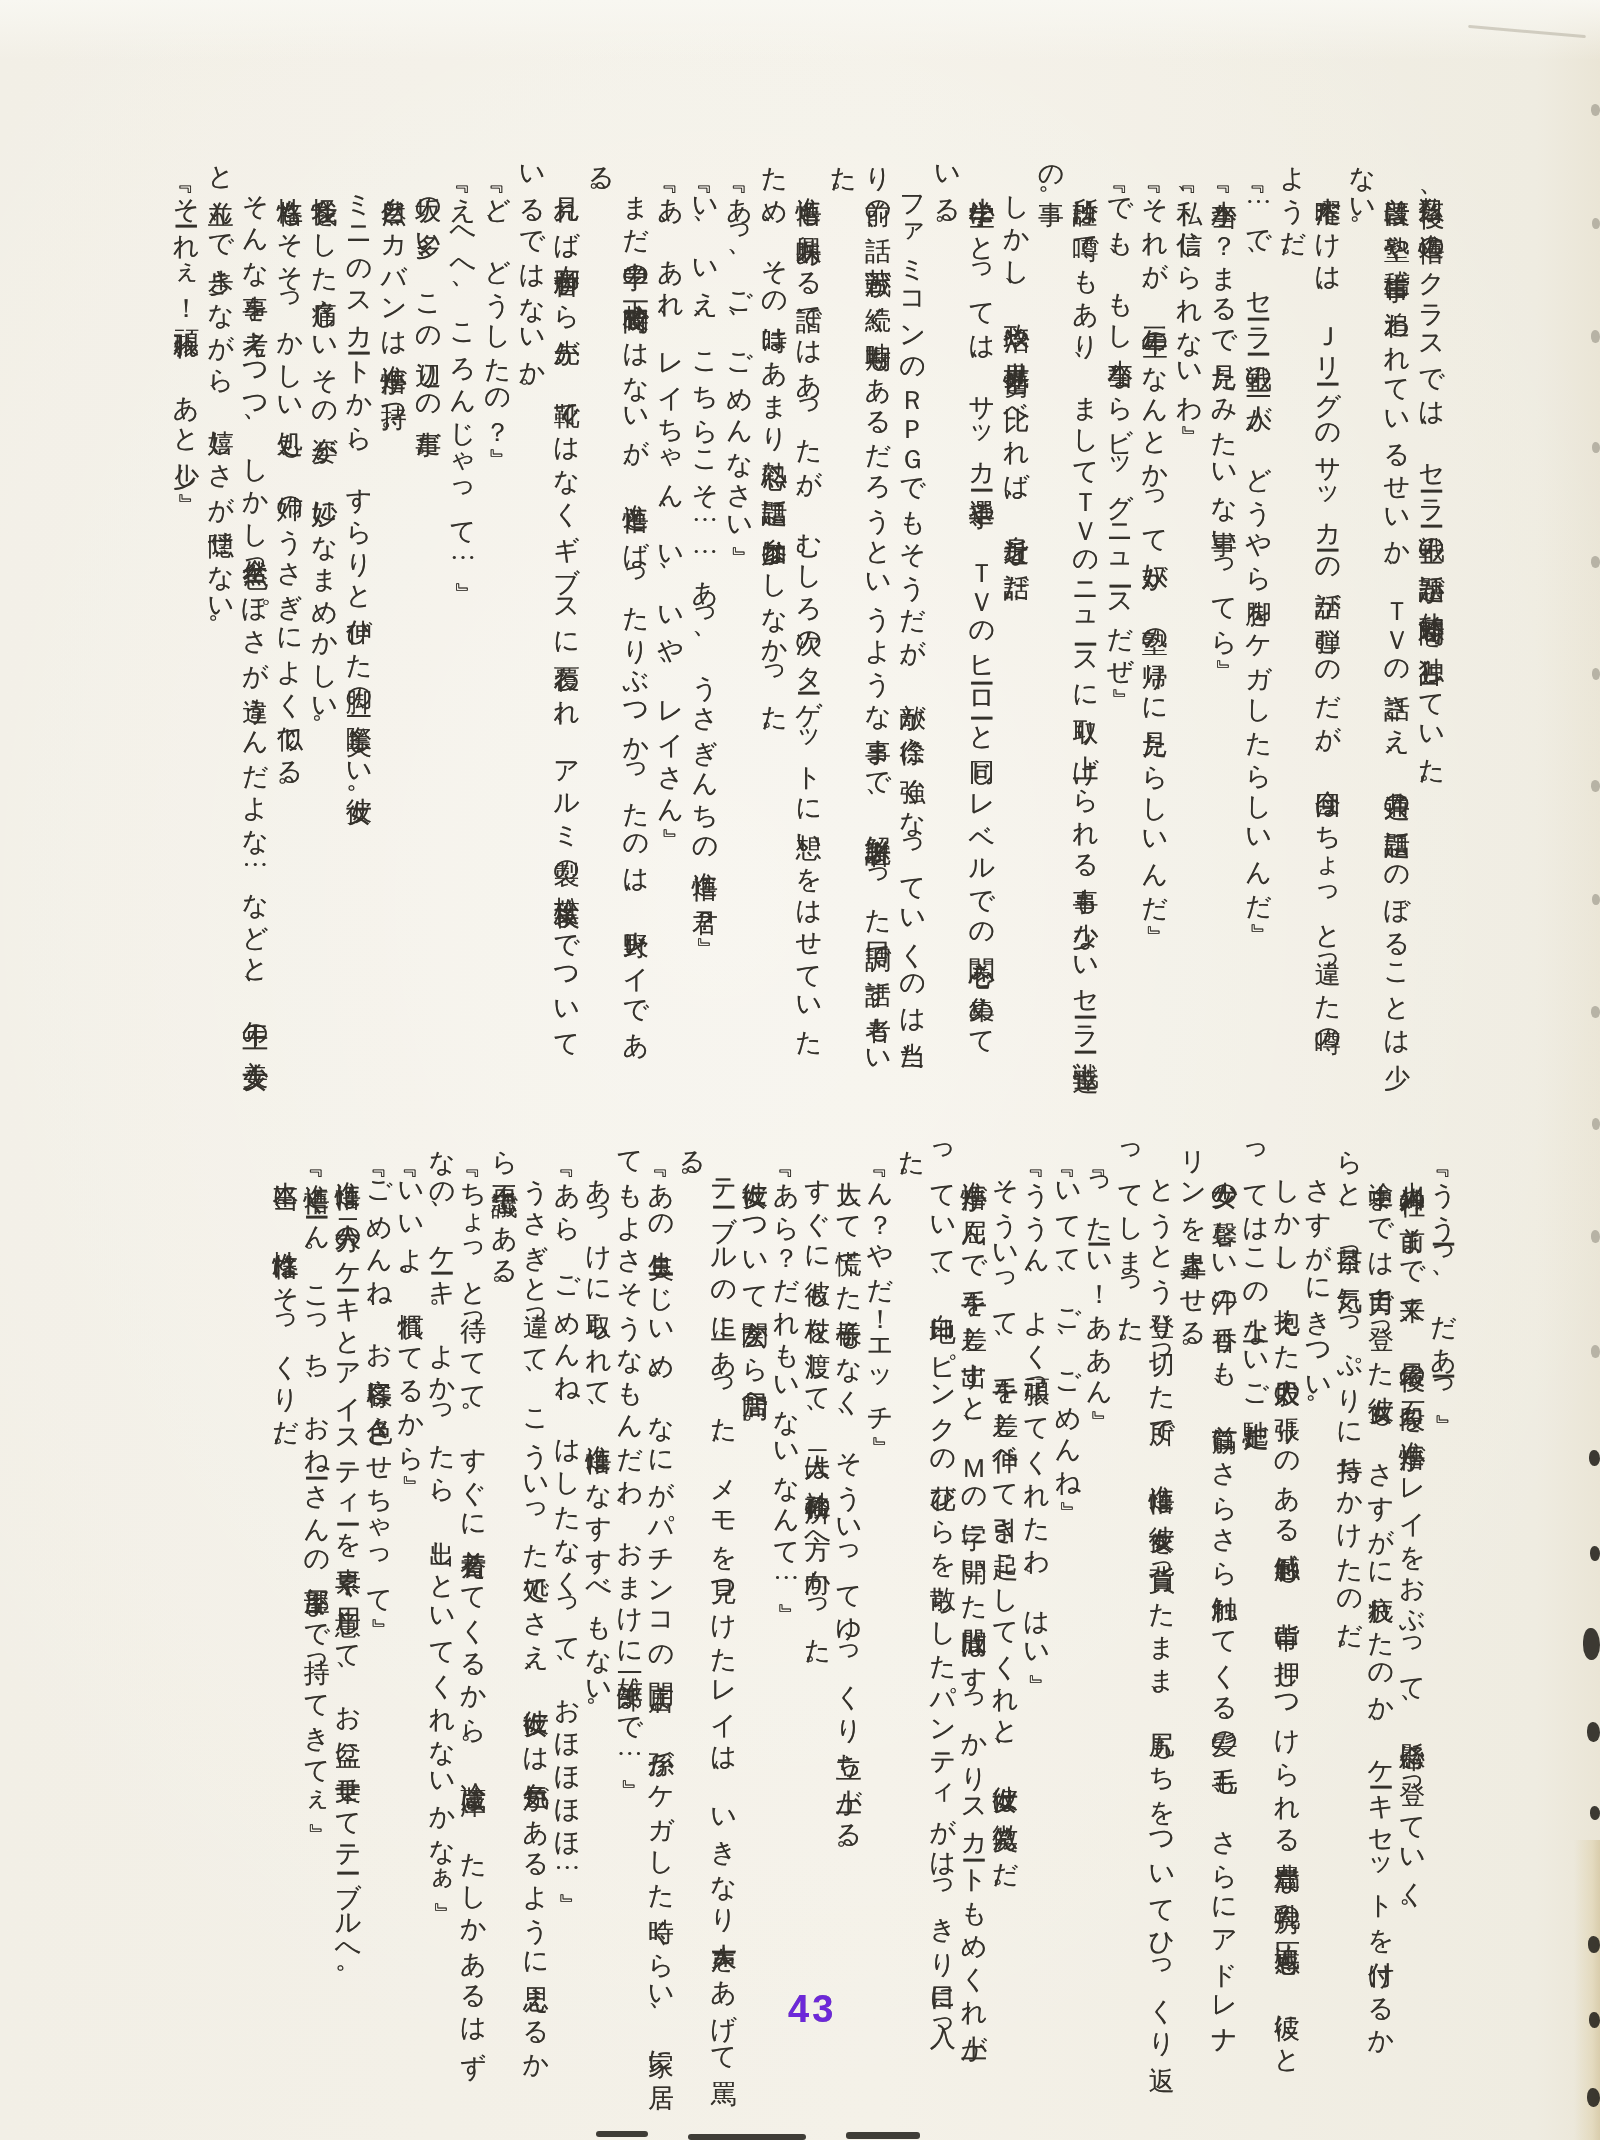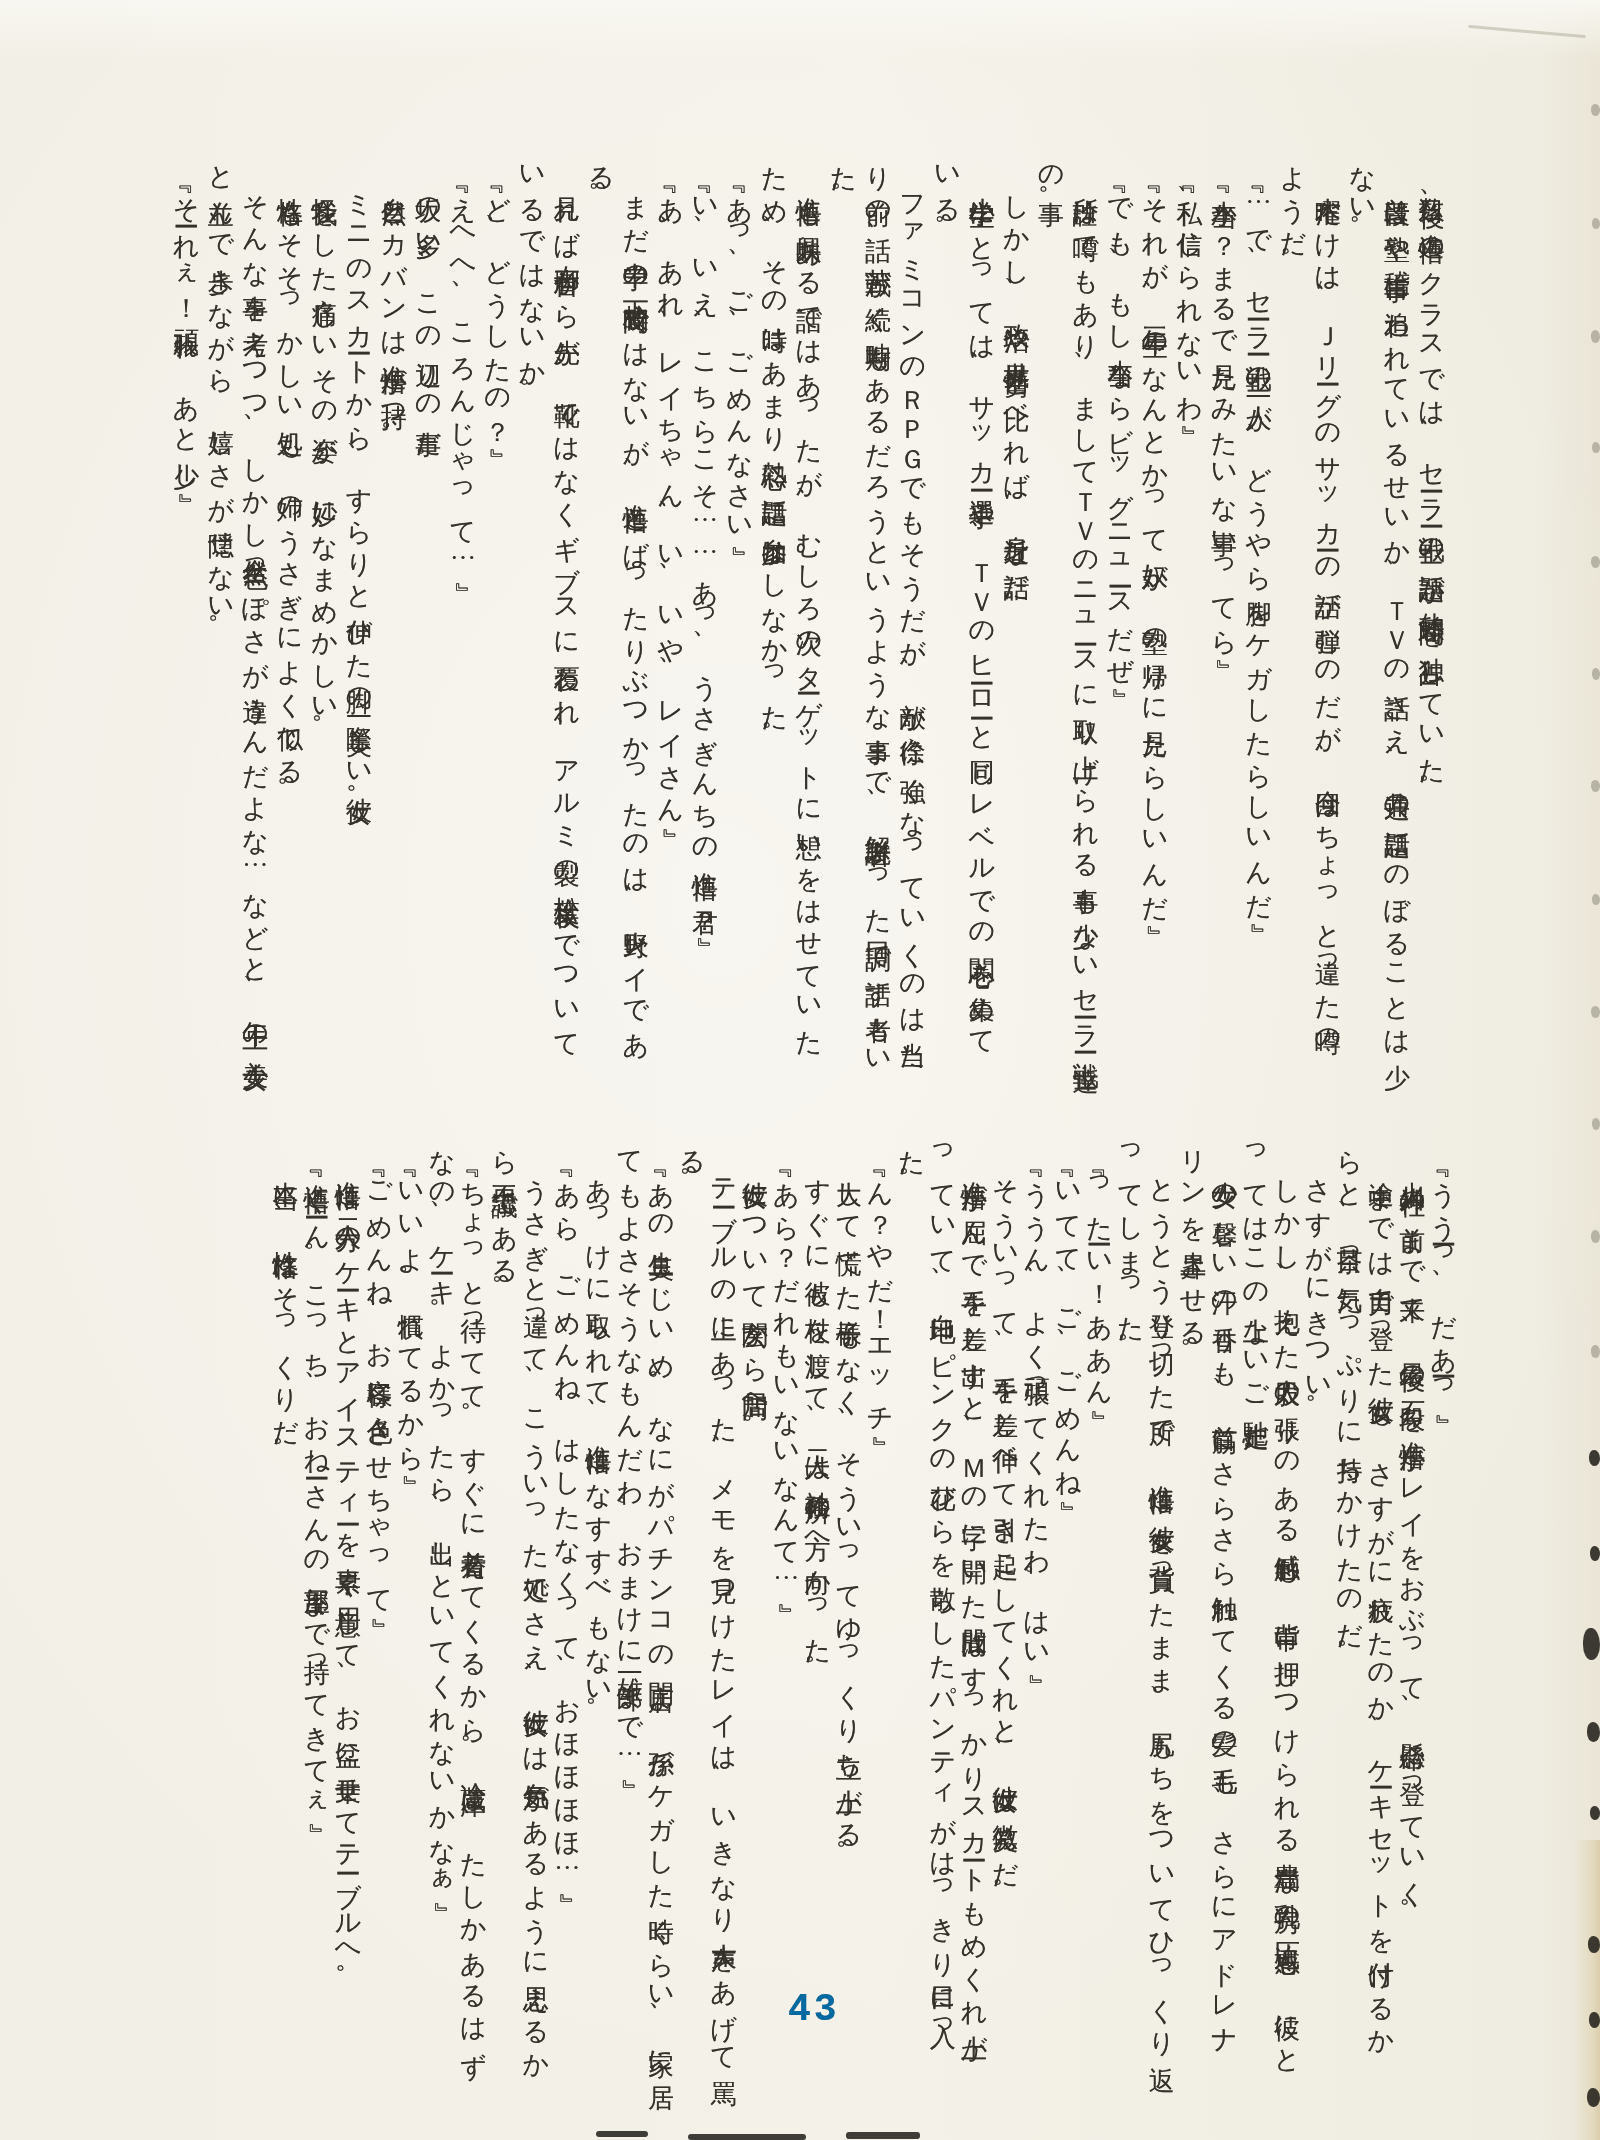--- a/index.html
+++ b/index.html
@@ -28,22 +28,22 @@
   .block-top{
     top:148px;right:152px;height:924px;
     font-size:26px;letter-spacing:2.9px;line-height:34.6px;
   }
   .block-bottom{
     top:1132px;right:141px;height:938px;
     font-size:26px;letter-spacing:3.3px;line-height:31.3px;
   }
   .page-number{
     position:absolute;left:788px;top:1988px;
-    font-family:Liberation Mono, monospace;
-    font-weight:bold;font-size:38px;letter-spacing:3px;color:#0369a1;
+    font-family:Liberation Sans, sans-serif;
+    font-weight:bold;font-size:38px;letter-spacing:3px;color:#6d28d9;
     text-shadow:0 0 0.6px rgba(60,58,52,0.5);
   }
   
   .mark{position:absolute;background:#23211b;border-radius:45% 55% 50% 50%;}
   .mark.faint{background:#8d897b;opacity:.55;}
   .mark.dark{opacity:.88;}
   .edge-streak{
     position:absolute;right:0;top:1840px;width:26px;height:300px;
     background:linear-gradient(90deg,rgba(226,214,180,0) 0%,rgba(222,209,172,.55) 70%,rgba(208,192,150,.65) 100%);
   }

